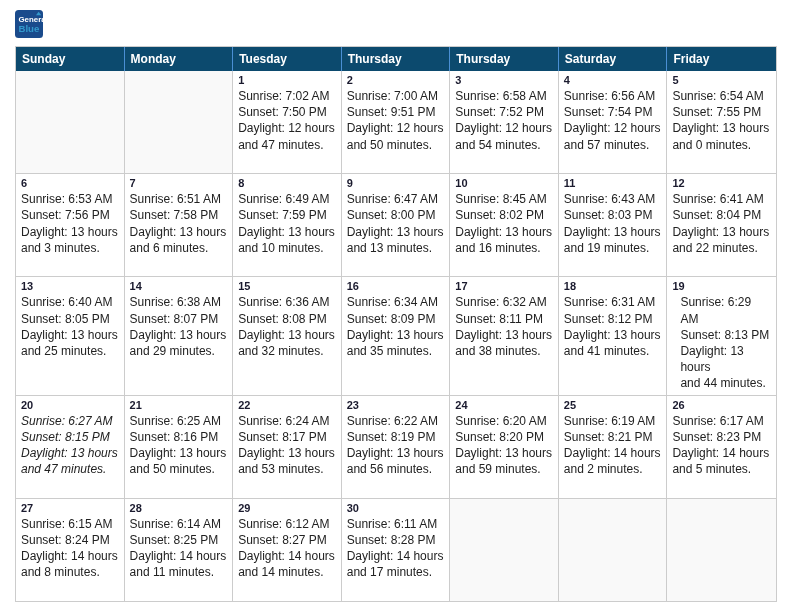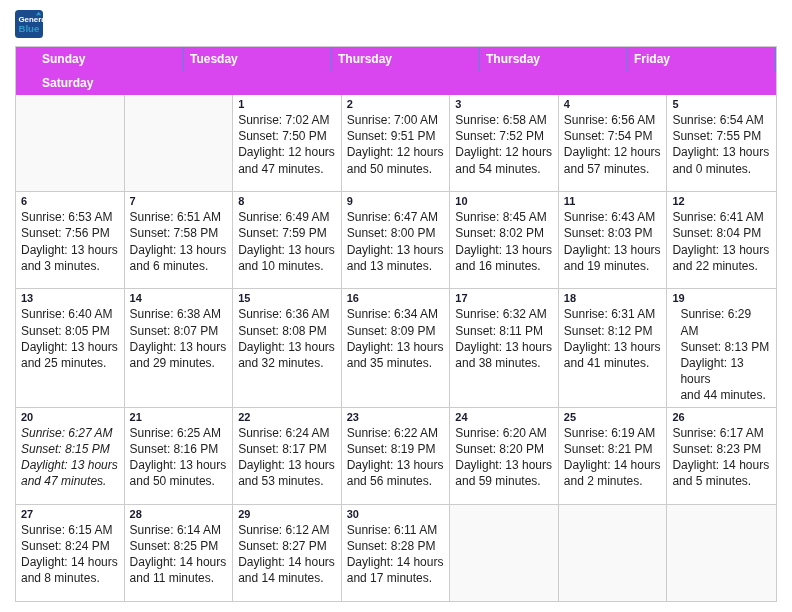--- a/index.html
+++ b/index.html
@@ -55,23 +55,22 @@
       margin-top: 2px;
     }
     .calendar {
       flex: 1;
       display: flex;
       flex-direction: column;
       border: 1px solid #ccc;
     }
     .cal-header-row {
       display: grid;
-      grid-template-columns: repeat(5, 1fr);
-      background: #d946ef;
-      padding-left: 20px;
+      grid-template-columns: repeat(7, 1fr);
+      background: #0c4a6e;
     }
     .cal-header-cell {
       color: #fff;
       font-size: 12px;
       font-weight: bold;
       padding: 5px 6px;
       border-right: 1px solid #4a8fd4;
       text-align: left;
     }
     .cal-header-cell:last-child { border-right: none; }
@@ -128,25 +127,26 @@
     </div>
     <div class="title-block">
       <div class="month-title"></div>
       <div class="location-title"></div>
     </div>
   </div>
 
   <div class="calendar">
     <div class="cal-header-row">
     <div class="cal-header-cell">Sunday</div>
+        <div class="cal-header-cell">Monday</div>
         <div class="cal-header-cell">Tuesday</div>
         <div class="cal-header-cell">Thursday</div>
         <div class="cal-header-cell">Thursday</div>
+        <div class="cal-header-cell">Saturday</div>
         <div class="cal-header-cell">Friday</div>
-        <div class="cal-header-cell">Saturday</div>
       </div>
     <div class="cal-body">
     <div class="cal-row">
           <div class="cal-cell empty"></div>
           <div class="cal-cell empty"></div>
           <div class="cal-cell">
             <div class="day-num">1</div>
             <div class="cell-text" style="white-space: pre-line;">Sunrise: 7:02 AM
 Sunset: 7:50 PM
 Daylight: 12 hours

